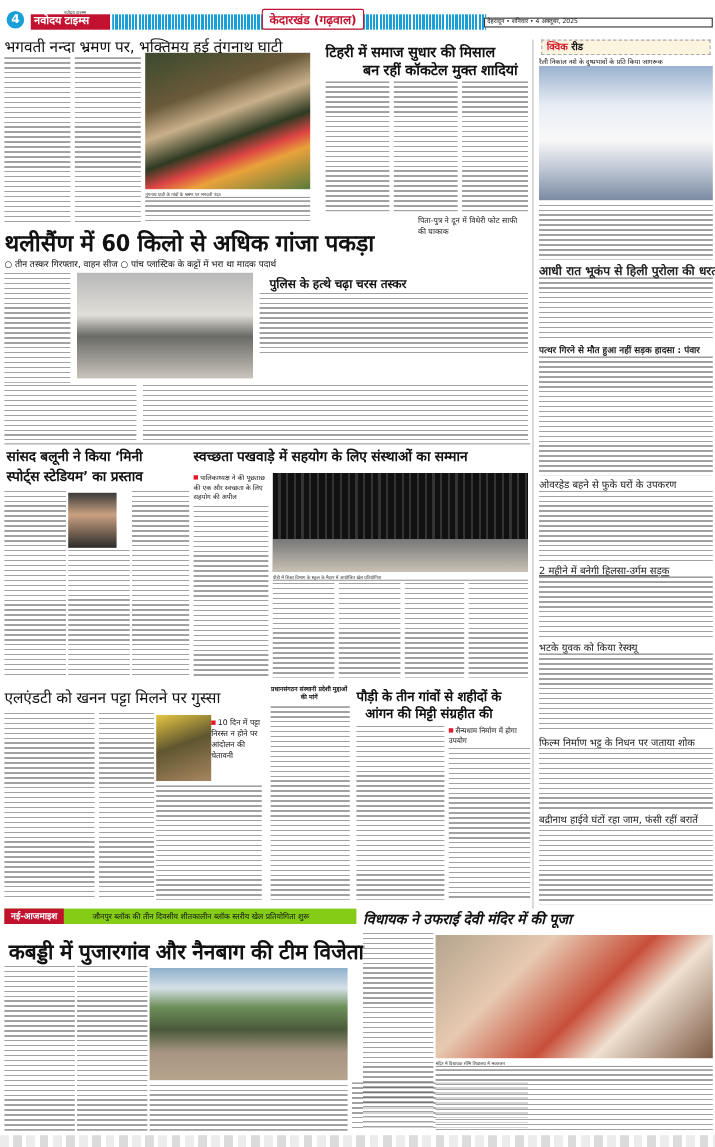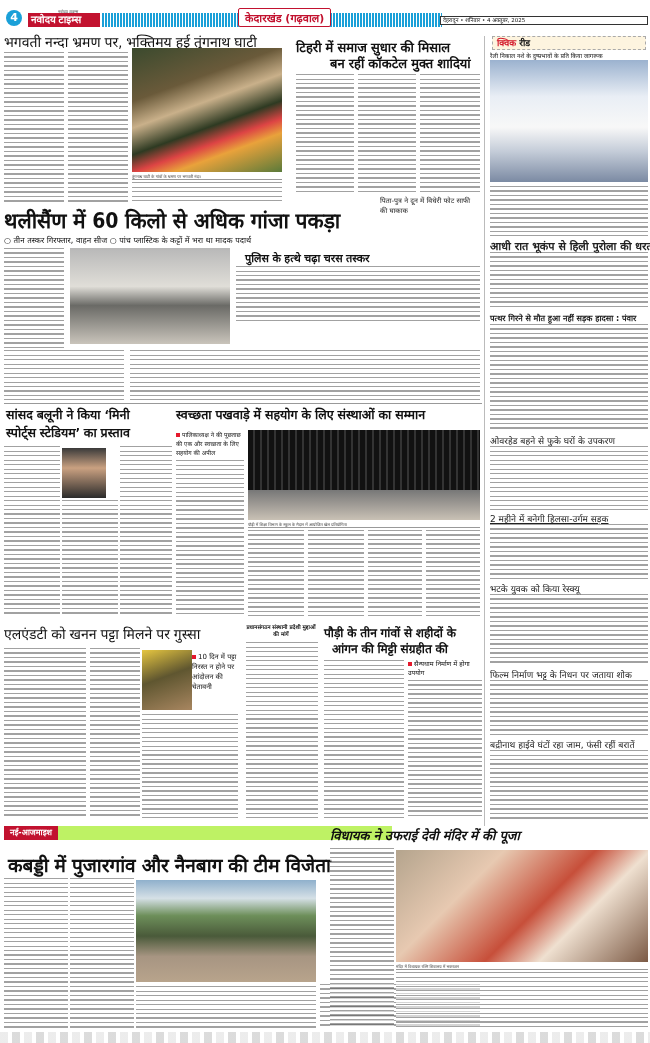--- a/index.html
+++ b/index.html
@@ -122,22 +122,23 @@
 <div class="abs txt lines" style="left:246px;top:642px;width:72px;height:176px;"></div>
 
 <div class="abs hl" style="left:324px;top:624px;font-size:12px;">पौड़ी के तीन गांवों से शहीदों के</div>
 <div class="abs hl" style="left:332px;top:640px;font-size:12px;">आंगन की मिट्टी संग्रहीत की</div>
 <div class="abs txt lines" style="left:324px;top:660px;width:80px;height:158px;"></div>
 <div class="abs" style="left:408px;top:660px;width:74px;font-size:6.5px;line-height:9px;">
   <span class="bullet-red"></span><span>सैन्यधाम निर्माण में होगा उपयोग</span>
 </div>
 <div class="abs txt lines" style="left:408px;top:680px;width:74px;height:138px;"></div>
 
-<div class="abs" style="left:4px;top:826px;width:388px;height:14px;background:#bef264;">
+<div class="abs" style="left:4px;top:826px;width:320px;height:14px;background:#84cc16;">
   <span style="position:absolute;left:0;top:0;height:14px;padding:0 6px;background:#c2122f;color:#fff;font-size:8px;line-height:14px;font-weight:bold;">नई-आजमाइश</span>
+  <span style="position:absolute;left:80px;top:0;font-size:7px;line-height:14px;white-space:nowrap;">जौनपुर ब्लॉक की तीन दिवसीय शीतकालीन ब्लॉक स्तरीय खेल प्रतियोगिता शुरू</span>
 </div>
 
 <div class="abs hl" style="left:8px;top:852px;font-size:19px;font-weight:bold;">कबड्डी में पुजारगांव और नैनबाग की टीम विजेता</div>
 <div class="abs txt lines" style="left:4px;top:878px;width:64px;height:150px;"></div>
 <div class="abs txt lines" style="left:70px;top:878px;width:64px;height:150px;"></div>
 <div class="abs photo" style="left:136px;top:880px;width:180px;height:102px;background:linear-gradient(180deg,#8fb0cc 0%,#d5e0e6 18%,#6d8f5a 35%,#4a5a3a 55%,#a79582 75%,#b8a48c 100%);"></div>
 <div class="abs txt lines" style="left:136px;top:986px;width:180px;height:42px;"></div>
 <div class="abs txt lines" style="left:320px;top:984px;width:160px;height:44px;"></div>
 
 <div class="abs hl" style="left:330px;top:826px;font-size:13px;font-style:italic;">विधायक ने उफराई देवी मंदिर में की पूजा</div>

